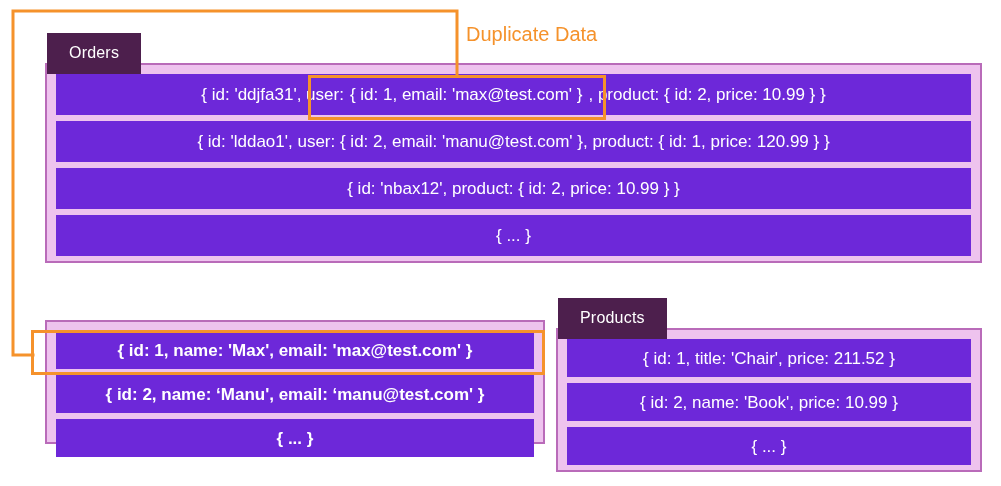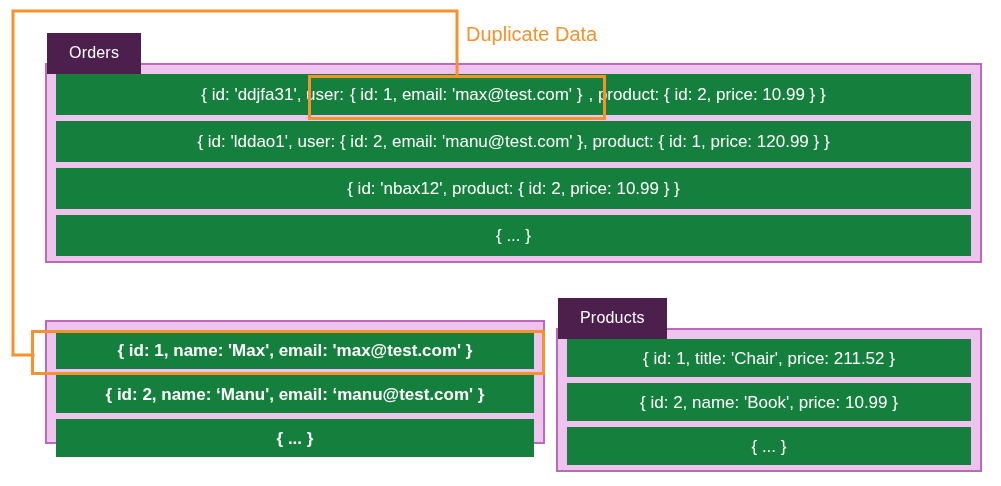--- a/index.html
+++ b/index.html
@@ -37,21 +37,21 @@
   .collection-body {
     position: absolute;
     left: 0;
     background: #eec3ee;
     border: 2px solid #b96bb9;
     box-sizing: border-box;
     padding: 9px;
     z-index: 2;
   }
   .doc-row {
-    background: #15803d;
+    background: #6d28d9;
     color: #ffffff;
     font-size: 17px;
     line-height: 1;
     text-align: center;
     box-sizing: border-box;
     display: flex;
     align-items: center;
     justify-content: center;
     white-space: nowrap;
     margin-bottom: 6px;

